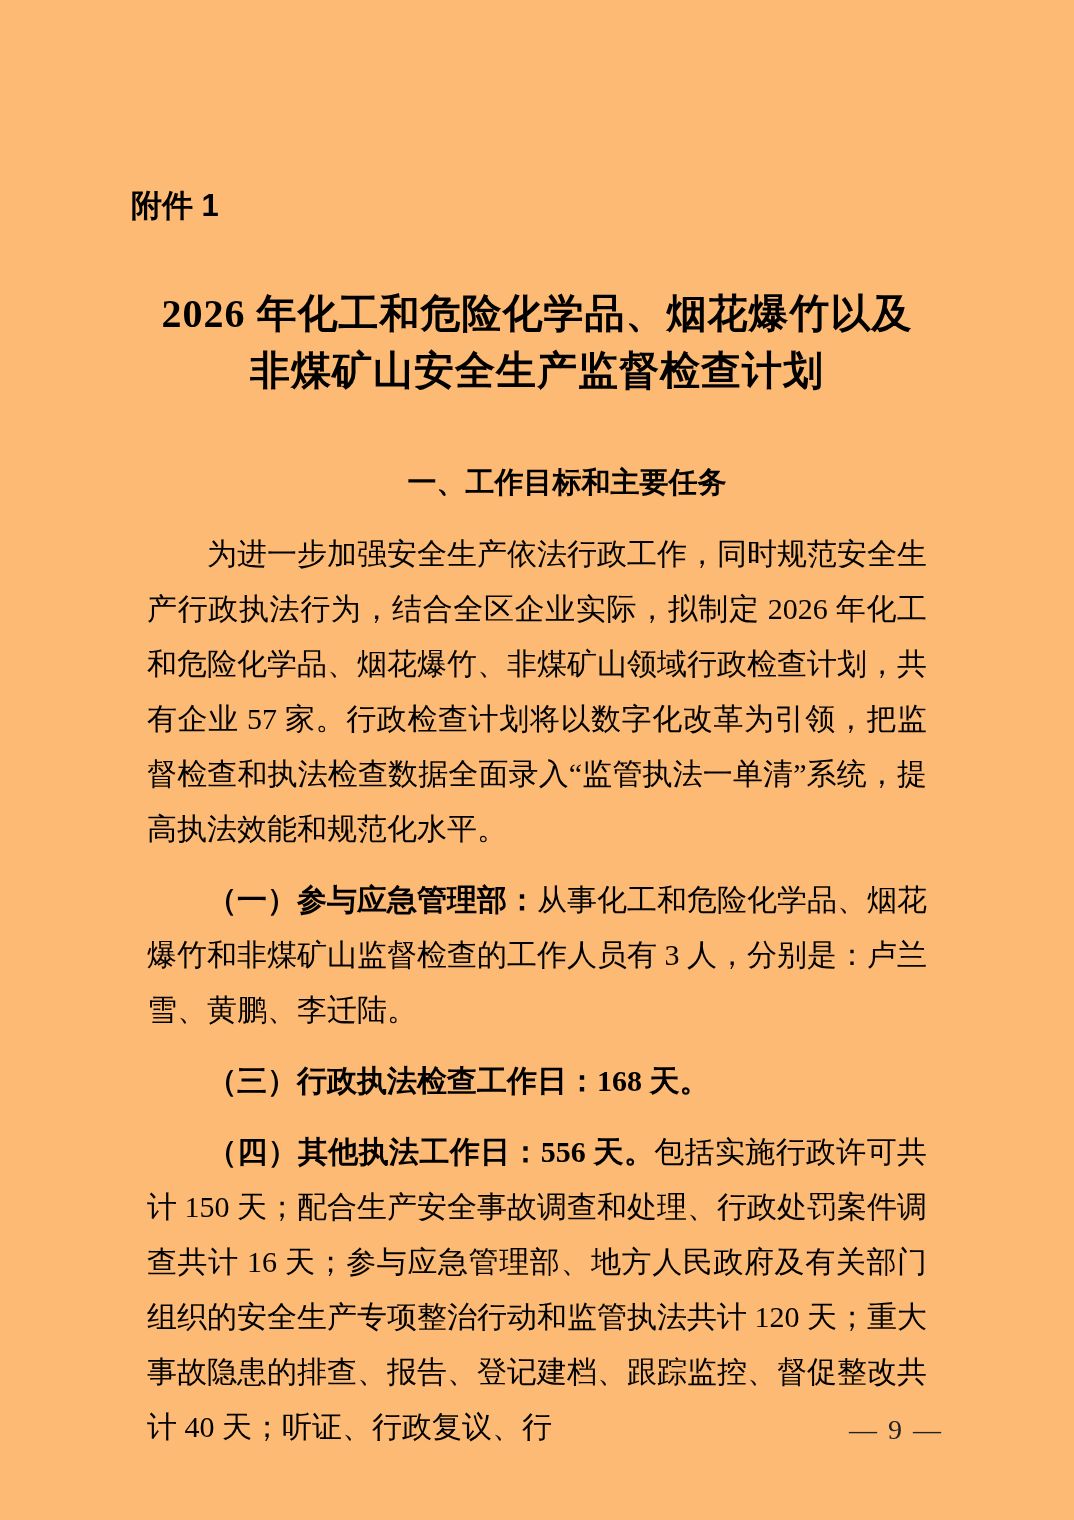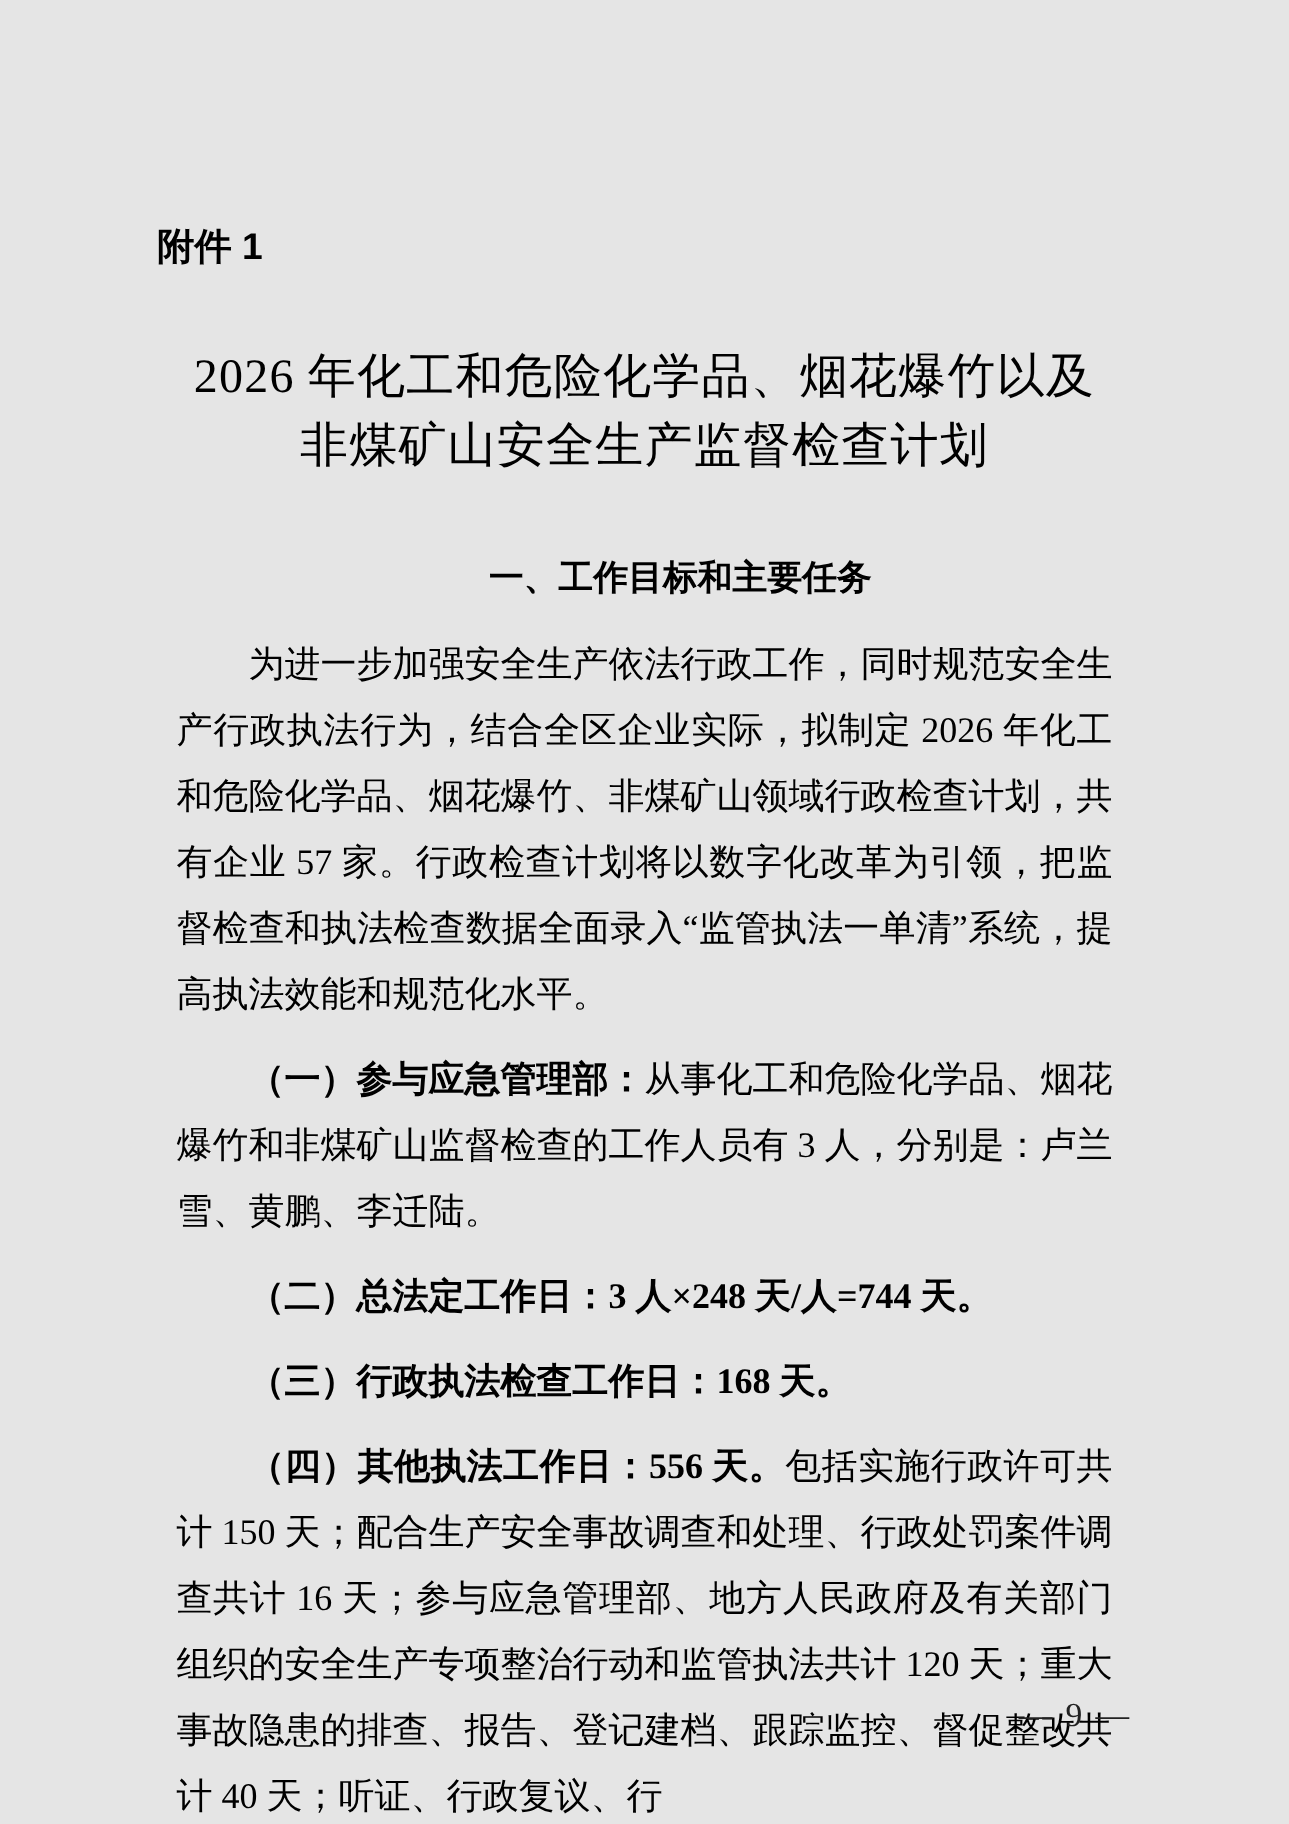--- a/index.html
+++ b/index.html
@@ -4,37 +4,37 @@
 <style>
   html, body {
     margin: 0;
     padding: 0;
     background: #ffffff;
   }
   .page {
     position: relative;
     width: 1074px;
     height: 1520px;
-    background: #e5e5e5;
+    background: #fdba74;
     color: #000000;
     box-sizing: border-box;
     padding: 178px 131px 0 131px;
     font-family: "Liberation Serif", "DejaVu Serif", serif;
     overflow: hidden;
   }
   .attachment {
     font-family: "Liberation Sans", "DejaVu Sans", sans-serif;
     font-weight: 700;
     font-size: 31px;
     line-height: 55px;
   }
   .title {
     margin: 52px 0 0 0;
     font-family: "Liberation Serif", "DejaVu Serif", serif;
-    font-weight: 400;
+    font-weight: 700;
     font-size: 40px;
     line-height: 57px;
     text-align: center;
     letter-spacing: 1px;
   }
   .title-line { display: block; }
   .section-heading {
     font-family: "Liberation Sans", "DejaVu Sans", sans-serif;
     font-weight: 700;
     font-size: 29px;
@@ -79,21 +79,20 @@
     <span class="title-line">非煤矿山安全生产监督检查计划</span>
   </h1>
 
   <h2 class="section-heading first">一、工作目标和主要任务</h2>
 
   <p class="body-para">为进一步加强安全生产依法行政工作，同时规范安全生产行政执法行为，结合全区企业实际，拟制定 2026 年化工和危险化学品、烟花爆竹、非煤矿山领域行政检查计划，共有企业 57 家。行政检查计划将以数字化改革为引领，把监督检查和执法检查数据全面录入“监管执法一单清”系统，提高执法效能和规范化水平。</p>
 
 
   <p class="body-para"><span class="lead">（一）参与应急管理部：</span><span>从事化工和危险化学品、烟花爆竹和非煤矿山监督检查的工作人员有 3 人，分别是：卢兰雪、黄鹏、李迁陆。</span></p>
 
-  <p class="body-para"><span class="lead">（二）总法定工作日：3 人×248 天/人=744 天。</span><span></span></p>
 
   <p class="body-para"><span class="lead">（三）行政执法检查工作日：168 天。</span><span></span></p>
 
   <p class="body-para"><span class="lead">（四）其他执法工作日：556 天。</span><span>包括实施行政许可共计 150 天；配合生产安全事故调查和处理、行政处罚案件调查共计 16 天；参与应急管理部、地方人民政府及有关部门组织的安全生产专项整治行动和监管执法共计 120 天；重大事故隐患的排查、报告、登记建档、跟踪监控、督促整改共计 40 天；听证、行政复议、行</span></p>
 
   <div class="page-footer">— 9 —</div>
 
 </div>
 
 </body></html>

